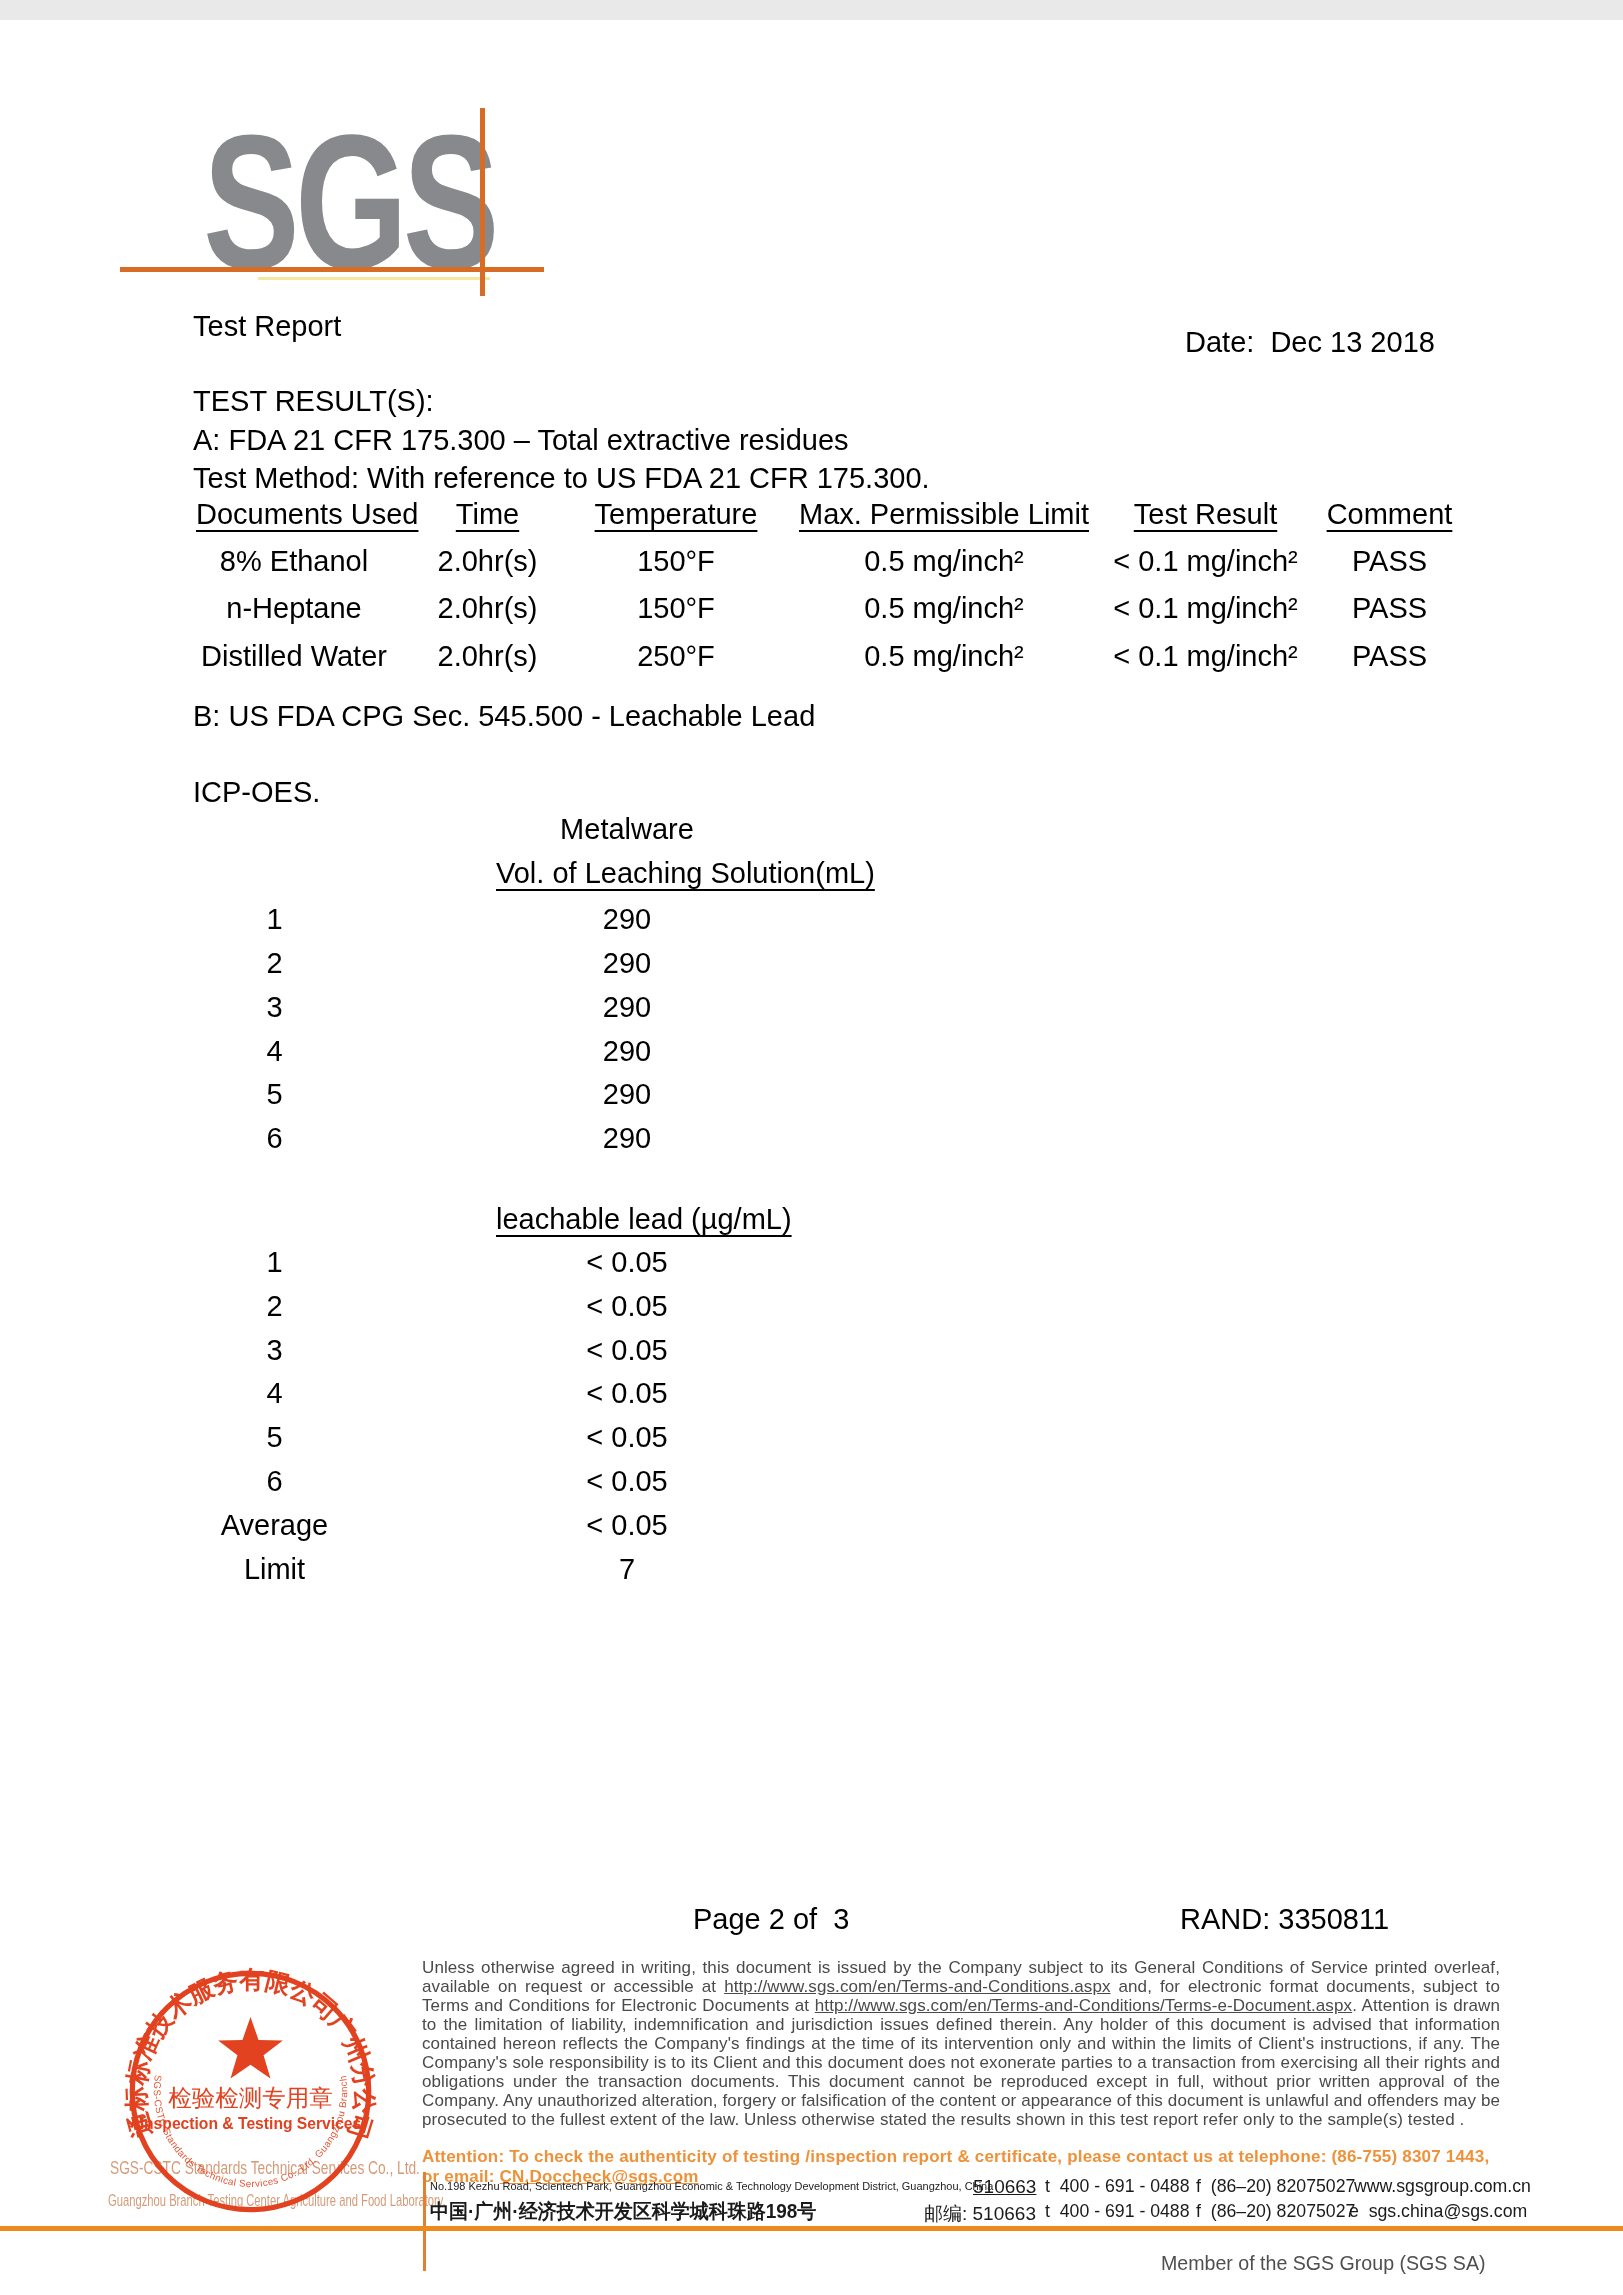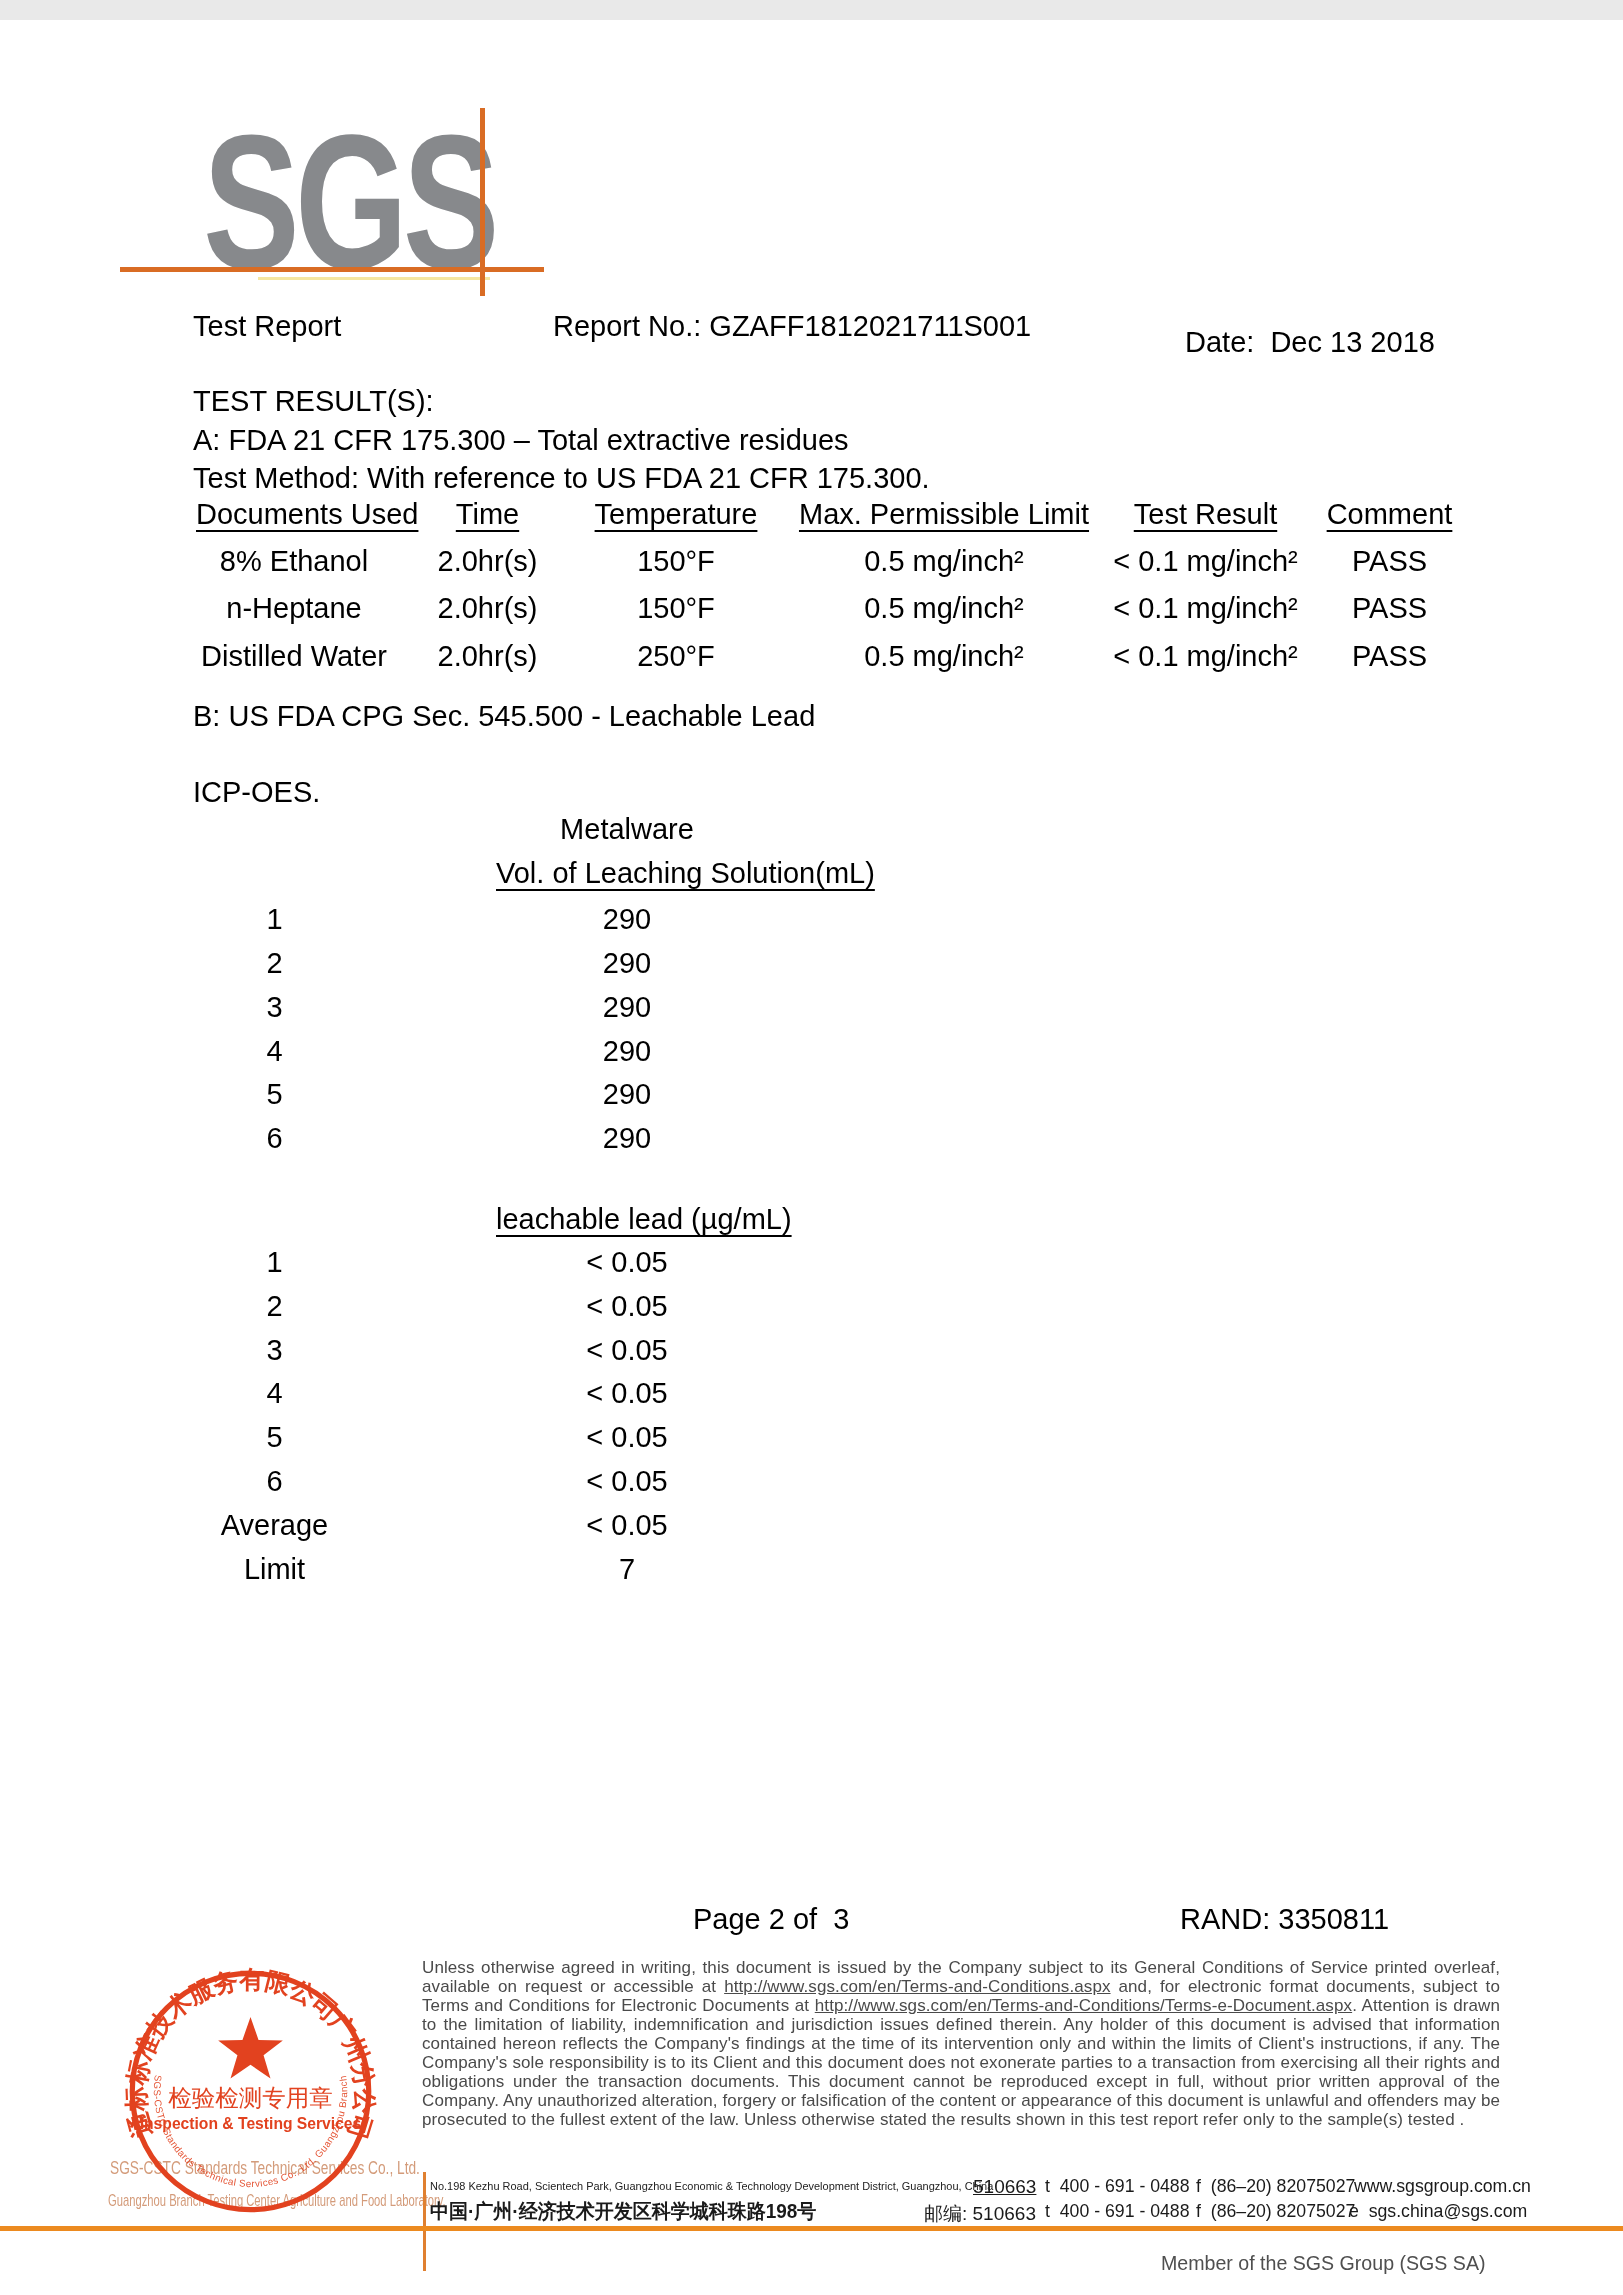--- a/index.html
+++ b/index.html
@@ -51,21 +51,20 @@
 <div id="page">
 
   <div class="abs" style="left:203px;top:86px;">
     <div id="logo-text">SGS</div>
   </div>
   <div class="abs logo-line-h" style="left:120px;top:247px;width:424px;"></div>
   <div class="abs logo-line-y" style="left:258px;top:257px;width:232px;"></div>
   <div class="abs logo-line-v" style="left:480px;top:88px;height:188px;"></div>
 
   <div class="abs body-text b" style="left:193px;top:290px;">Test Report</div>
-  <div class="abs body-text b" style="left:553px;top:290px;">Report No.: GZAFF1812021711S001</div>
   <div class="abs body-text b" style="left:1185px;top:306px;">Date:  Dec 13 2018</div>
 
   <div class="abs body-text b" style="left:193px;top:365px;">TEST RESULT(S):</div>
   <div class="abs body-text" style="left:193px;top:404px;">A: FDA 21 CFR 175.300 – Total extractive residues</div>
   <div class="abs body-text" style="left:193px;top:442px;text-align:center;">Test Method: With reference to US FDA 21 CFR 175.300.</div>
 
   <div class="abs" style="top:478px;">
     <span class="cell u" style="left:196px;width:196px;">Documents Used</span>
     <span class="cell u" style="left:422px;width:131px;">Time</span>
     <span class="cell u" style="left:578px;width:196px;">Temperature</span>
@@ -181,20 +180,21 @@
     <polygon points="235,121 247.3,156 284.5,156.9 255,179.5 265.6,215.1 235,194 204.4,215.1 215,179.5 185.5,156.9 222.7,156" fill="#e2421f"></polygon>
     <text x="235" y="257" text-anchor="middle" font-size="36" fill="#e2421f">检验检测专用章</text>
     <text x="235" y="292" text-anchor="middle" font-size="24" font-weight="bold" fill="#e2421f">Inspection &amp; Testing Services</text>
     <text font-size="15" fill="#e2421f" opacity="0.9">
       <textPath href="#arcBottom" startOffset="0" textLength="512">SGS-CSTC Standards Technical Services Co., Ltd. Guangzhou Branch</textPath>
     </text>
   </svg>
 
   <div id="disclaimer" class="abs" style="left:422px;top:1938px;"><span>Unless otherwise agreed in writing, this document is issued by the Company subject to its General Conditions of Service printed overleaf, available on request or accessible at </span><span class="lnk">http://www.sgs.com/en/Terms-and-Conditions.aspx</span><span> and, for electronic format documents, subject to Terms and Conditions for Electronic Documents at </span><span class="lnk">http://www.sgs.com/en/Terms-and-Conditions/Terms-e-Document.aspx</span><span>. Attention is drawn to the limitation of liability, indemnification and jurisdiction issues defined therein. Any holder of this document is advised that information contained hereon reflects the Company's findings at the time of its intervention only and within the limits of Client's instructions, if any. The Company's sole responsibility is to its Client and this document does not exonerate parties to a transaction from exercising all their rights and obligations under the transaction documents. This document cannot be reproduced except in full, without prior written approval of the Company. Any unauthorized alteration, forgery or falsification of the content or appearance of this document is unlawful and offenders may be prosecuted to the fullest extent of the law. Unless otherwise stated the results shown in this test report refer only to the sample(s) tested .</span></div>
 
+  <div id="attention" class="abs" style="left:422px;top:2127px;"><span>Attention: To check the authenticity of testing /inspection report &amp; certificate, please contact us at telephone: (86-755) 8307 1443,</span><br><span>or email: </span><span class="lnk">CN.Doccheck@sgs.com</span></div>
 
   <div class="abs orange-vline" style="left:423px;top:2152px;height:99px;"></div>
 
   <div class="abs addr-small" style="left:430px;top:2159px;">No.198 Kezhu Road, Scientech Park, Guangzhou Economic &amp; Technology Development District, Guangzhou, China</div>
   <div class="abs addr-pc" style="left:973px;top:2156px;text-decoration:underline;">510663</div>
   <div class="abs addr-mid" style="left:1045px;top:2156px;">t  400 - 691 - 0488</div>
   <div class="abs addr-mid" style="left:1196px;top:2156px;">f  (86–20) 82075027</div>
   <div class="abs addr-mid" style="left:1354px;top:2156px;">www.sgsgroup.com.cn</div>
 
   <div class="abs addr-cjk" style="left:430px;top:2178px;">中国·广州·经济技术开发区科学城科珠路198号</div>

